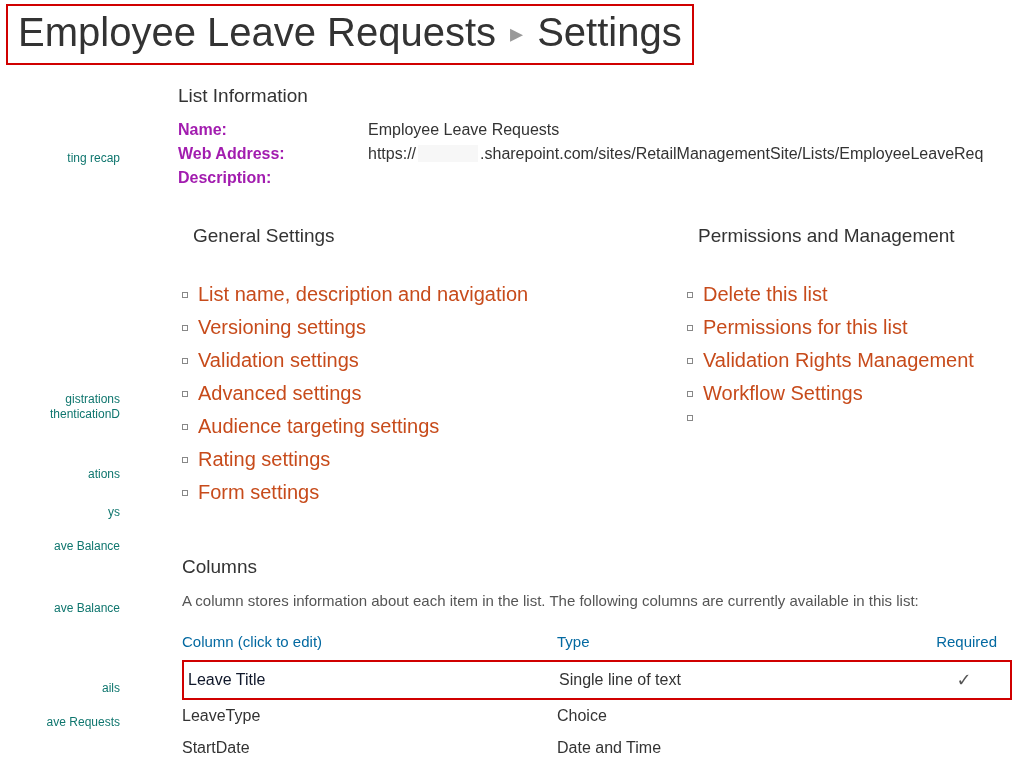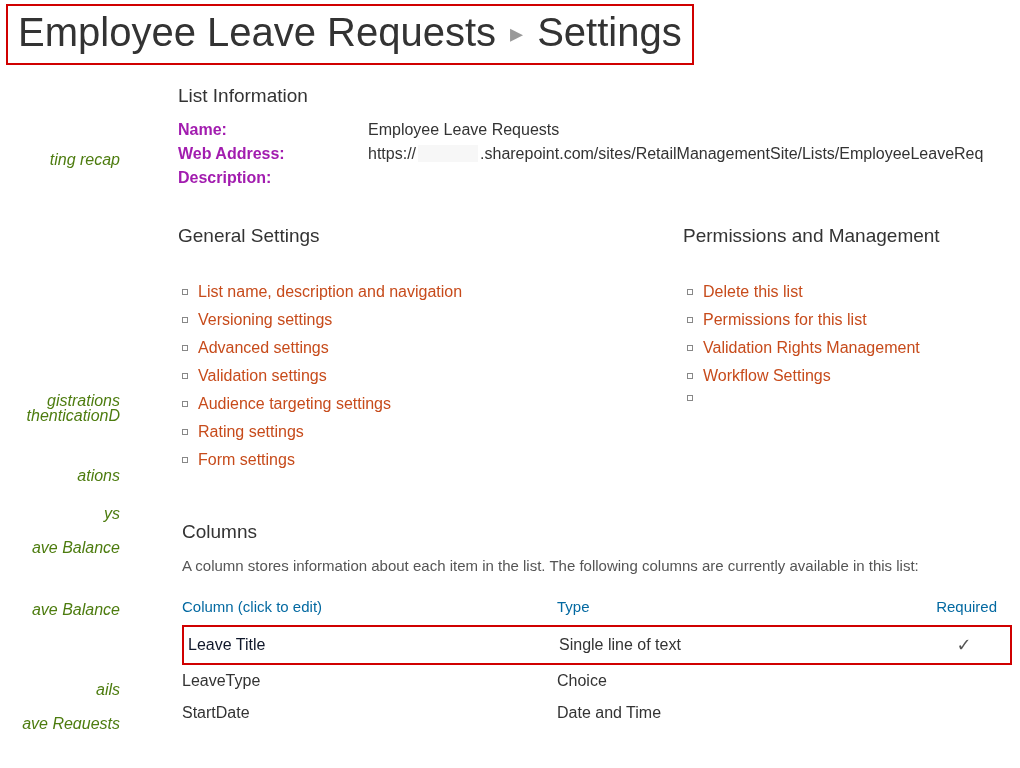--- a/index.html
+++ b/index.html
@@ -37,26 +37,25 @@
   .layout {
     display: flex;
     margin-top: 20px;
   }
   .sidebar {
     width: 120px;
     flex: 0 0 120px;
     overflow: hidden;
   }
   .sidebar-item {
-    color: #4d7c0f;
-    font-size: 16px;
+    color: #0f766e;
+    font-size: 12px;
     white-space: nowrap;
     padding: 8px 0;
     text-align: left;
-    font-style: italic;
   }
   .main {
     flex: 1;
     padding-left: 58px;
   }
   .section-title {
     font-size: 19px;
     font-weight: 400;
     color: #333;
     margin-bottom: 14px;
@@ -88,41 +87,41 @@
     margin-top: 38px;
   }
   .col {
     flex: 0 0 505px;
   }
   .col-title {
     font-size: 19px;
     font-weight: 400;
     color: #333;
     margin-bottom: 36px;
-    margin-left: 0;
+    margin-left: 15px;
   }
   .link-list {
     list-style: none;
     margin-left: 4px;
   }
   .link-list li {
     display: flex;
     align-items: center;
     margin-bottom: 10px;
   }
   .bullet {
     width: 6px;
     height: 6px;
     border: 1px solid #888;
     margin-right: 10px;
     flex-shrink: 0;
   }
   .link {
     color: #c74b1b;
-    font-size: 16px;
+    font-size: 20px;
     cursor: pointer;
   }
   .columns-section {
     margin-top: 42px;
     margin-left: 4px;
   }
   .columns-desc {
     color: #555;
     font-size: 15px;
     margin: 12px 0 24px 0;
@@ -209,25 +208,25 @@
             <li>
               <span class="bullet"></span>
               <span class="link">List name, description and navigation</span>
             </li>
             <li>
               <span class="bullet"></span>
               <span class="link">Versioning settings</span>
             </li>
             <li>
               <span class="bullet"></span>
+              <span class="link">Validation settings</span>
+            </li>
+            <li>
+              <span class="bullet"></span>
               <span class="link">Advanced settings</span>
-            </li>
-            <li>
-              <span class="bullet"></span>
-              <span class="link">Validation settings</span>
             </li>
             <li>
               <span class="bullet"></span>
               <span class="link">Audience targeting settings</span>
             </li>
             <li>
               <span class="bullet"></span>
               <span class="link">Rating settings</span>
             </li>
             <li>

